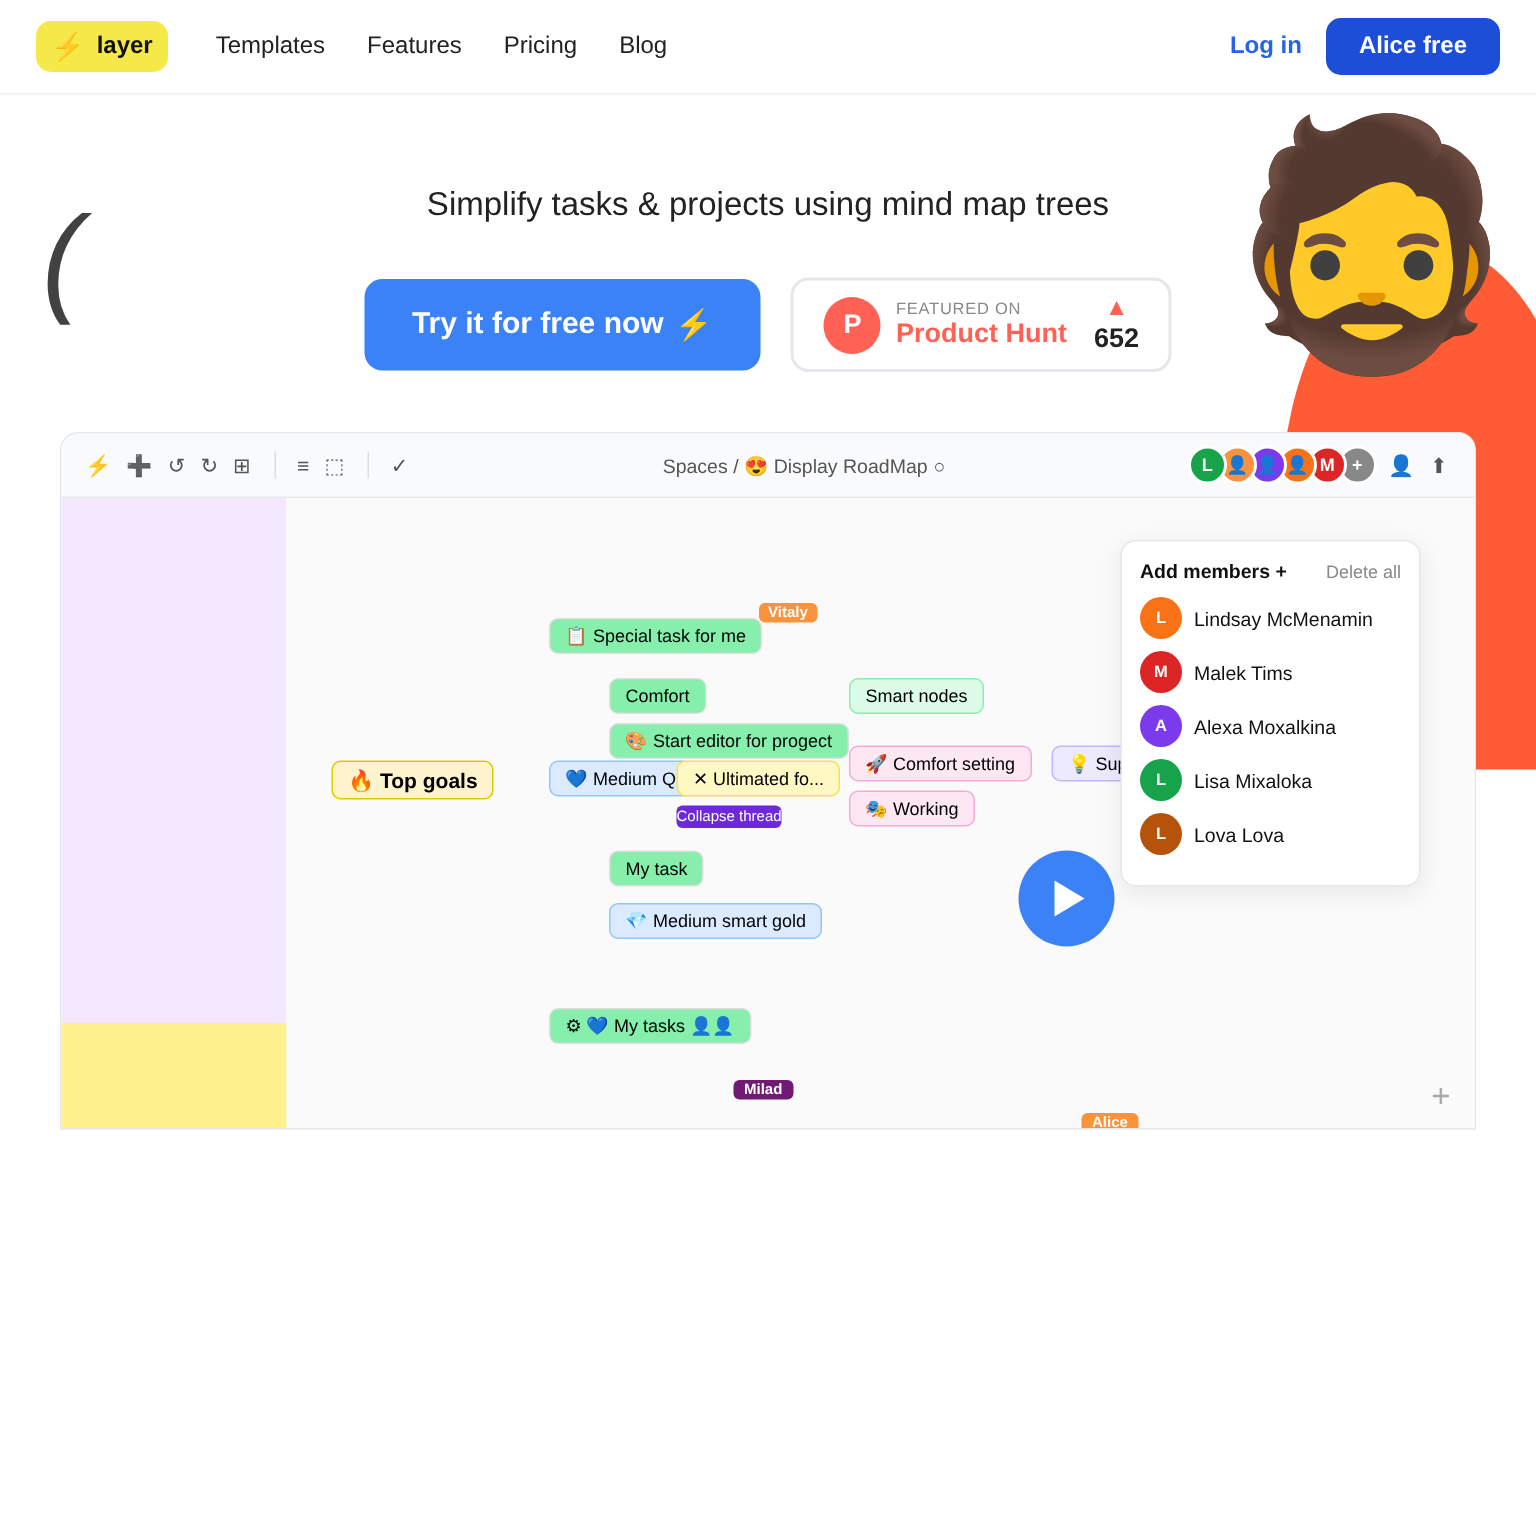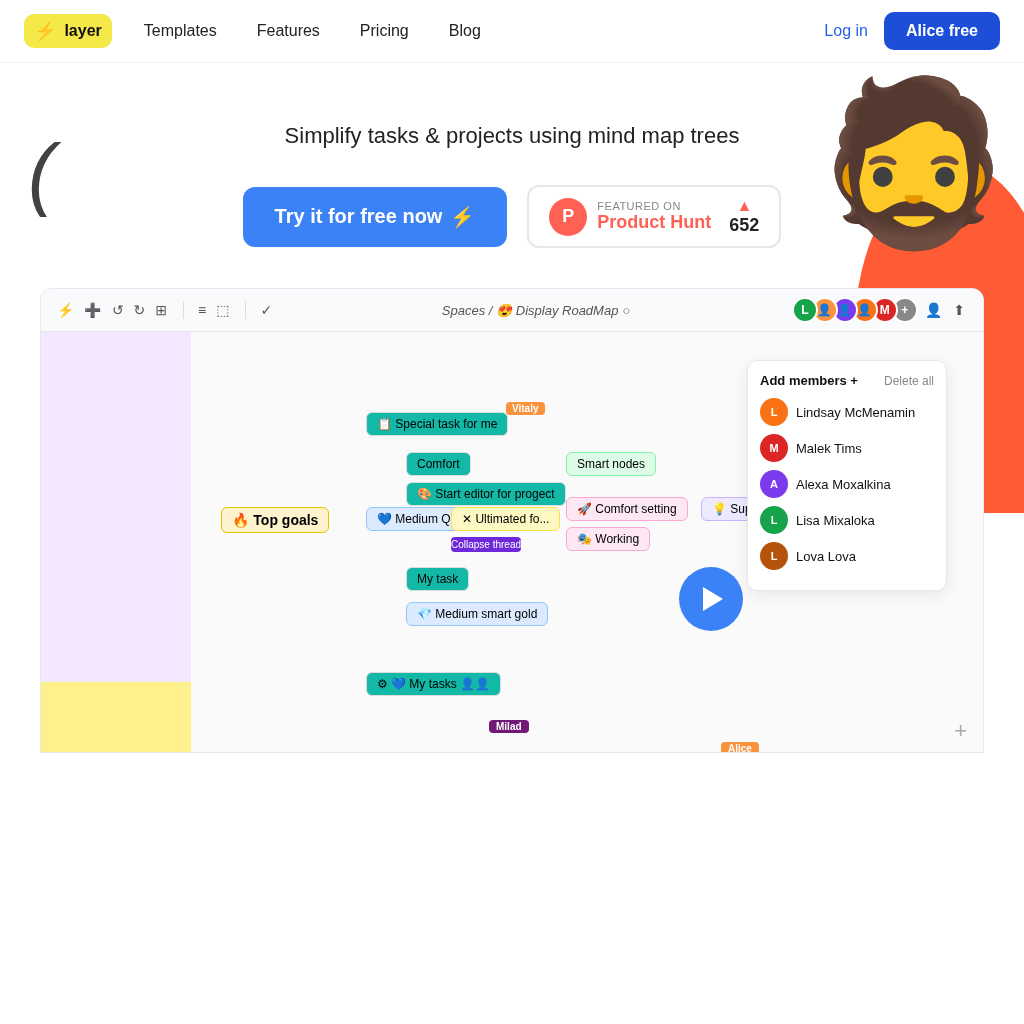--- a/index.html
+++ b/index.html
@@ -9,24 +9,24 @@
     nav {
       display: flex; align-items: center; padding: 12px 24px;
       border-bottom: 1px solid #f0f0f0; position: relative; z-index: 10; background: #fff;
     }
     .logo-wrap {
       display: flex; align-items: center; gap: 8px;
       background: #f5e94a; border-radius: 10px; padding: 6px 10px; margin-right: 32px;
     }
     .logo-icon { font-size: 18px; }
     .logo-text { font-weight: 700; font-size: 16px; color: #111; }
-    .nav-links { display: flex; gap: 40px; }
+    .nav-links { display: flex; gap: 28px; }
     .nav-link { text-decoration: none; color: #222; font-size: 16px; font-weight: 500; }
     .nav-right { margin-left: auto; display: flex; align-items: center; gap: 16px; }
-    .login-btn { color: #2563eb; font-size: 16px; font-weight: 400; text-decoration: none; }
+    .login-btn { color: #2563eb; font-size: 16px; font-weight: 700; text-decoration: none; }
     .start-btn {
       background: #1d4ed8; color: #fff; border: none; border-radius: 10px;
       padding: 10px 22px; font-size: 16px; font-weight: 600; cursor: pointer;
     }
 
     
     .hero {
       text-align: center; padding: 60px 40px 30px; position: relative; overflow: visible;
     }
     .hero-decoration {
@@ -82,42 +82,42 @@
       margin: 40px 0 0; position: relative; background: #fff;
       border: 1px solid #e5e7eb; border-radius: 12px 12px 0 0;
       overflow: hidden; width: 100%;
     }
     .app-toolbar {
       display: flex; align-items: center; gap: 8px; padding: 8px 16px;
       background: #f9fafb; border-bottom: 1px solid #e5e7eb;
     }
     .toolbar-icon { font-size: 14px; color: #555; cursor: pointer; margin-right: 2px; }
     .toolbar-sep { width: 1px; height: 18px; background: #ddd; margin: 0 6px; }
-    .toolbar-center { margin: 0 auto; font-size: 13px; color: #555; display: flex; align-items: center; gap: 4px; font-style: italic; }
+    .toolbar-center { margin: 0 auto; font-size: 13px; color: #555; display: flex; align-items: center; gap: 4px; }
     .toolbar-right { display: flex; align-items: center; gap: 8px; }
     .avatar-cluster { display: flex; }
     .av {
       width: 26px; height: 26px; border-radius: 50%; border: 2px solid #fff;
       margin-left: -6px; font-size: 12px; font-weight: 700;
       display: flex; align-items: center; justify-content: center; color: #fff;
     }
 
     .app-body { display: flex; min-height: 420px; position: relative; }
     .app-sidebar { width: 150px; background: #f3e8ff; flex-shrink: 0; }
     .app-main { flex: 1; background: #fafafa; position: relative; padding: 20px; }
 
     
     .mindmap { position: relative; width: 100%; height: 380px; }
     .mm-node {
       position: absolute; border-radius: 6px; padding: 4px 10px;
       font-size: 12px; font-weight: 500; white-space: nowrap;
       display: flex; align-items: center; gap: 4px;
     }
     .mm-root { background: #fff3cd; border: 1px solid #e0c800; left: 10px; top: 160px; font-size: 14px; font-weight: 700; }
-    .mm-white { background: #14b8a6; border: 1px solid #ddd; }
+    .mm-white { background: #86efac; border: 1px solid #ddd; }
     .mm-blue { background: #dbeafe; border: 1px solid #93c5fd; }
     .mm-green { background: #dcfce7; border: 1px solid #86efac; }
     .mm-pink { background: #fce7f3; border: 1px solid #f9a8d4; }
     .mm-yellow { background: #fef9c3; border: 1px solid #fde047; }
     .mm-purple { background: #ede9fe; border: 1px solid #c4b5fd; }
     .vitaly-badge { position: absolute; background: #fb923c; color: #fff; border-radius: 4px; padding: 1px 6px; font-size: 10px; font-weight: 600; }
     .collapse-tooltip { position: absolute; background: #6d28d9; color: #fff; border-radius: 4px; padding: 2px 0; font-size: 10px; white-space: nowrap; }
 
     
     .play-btn {

